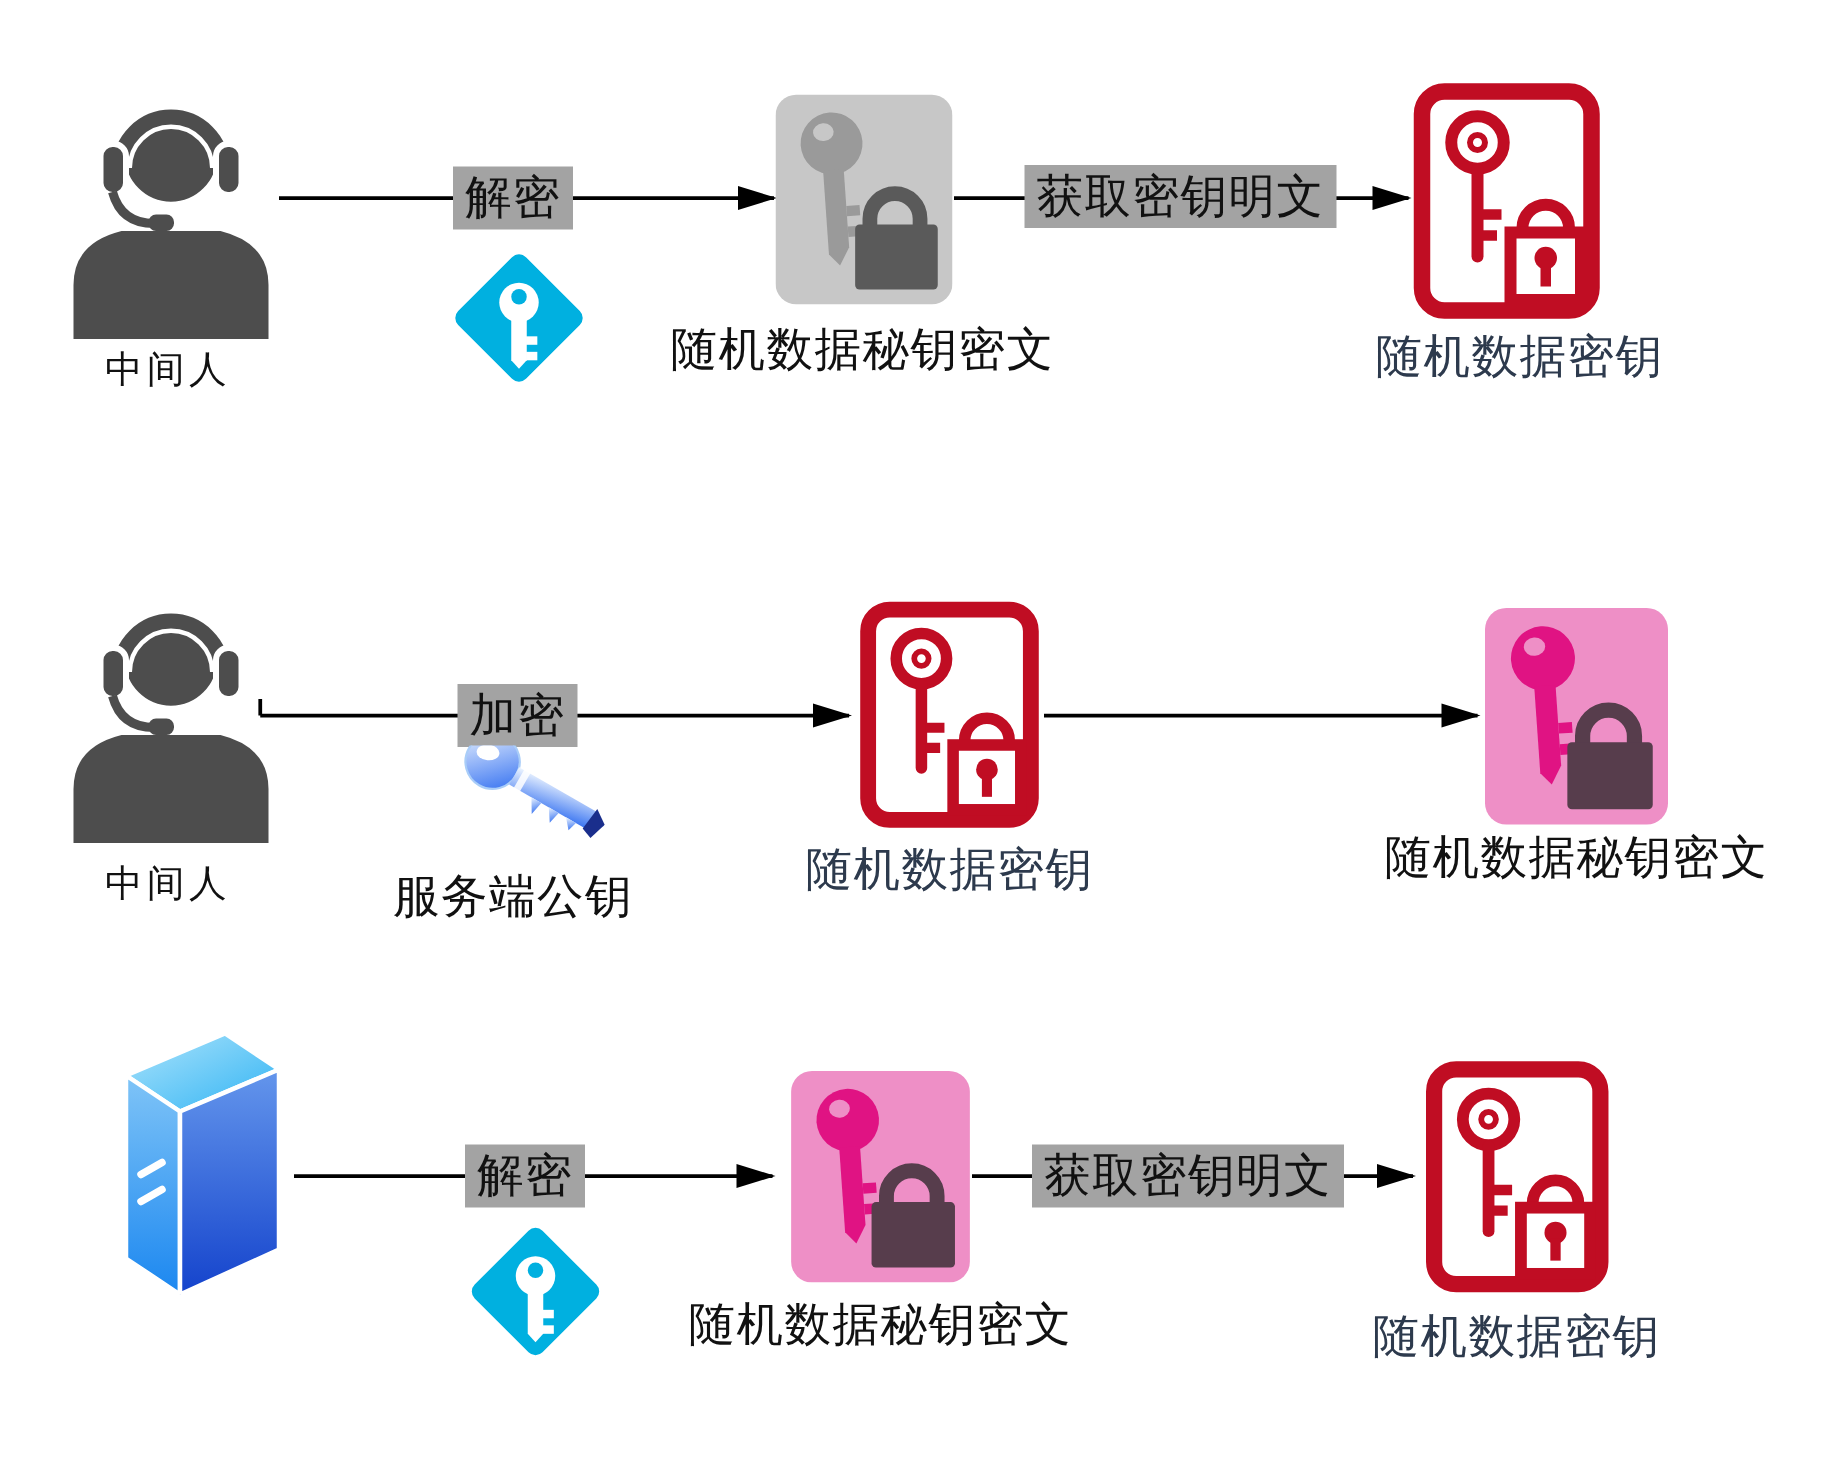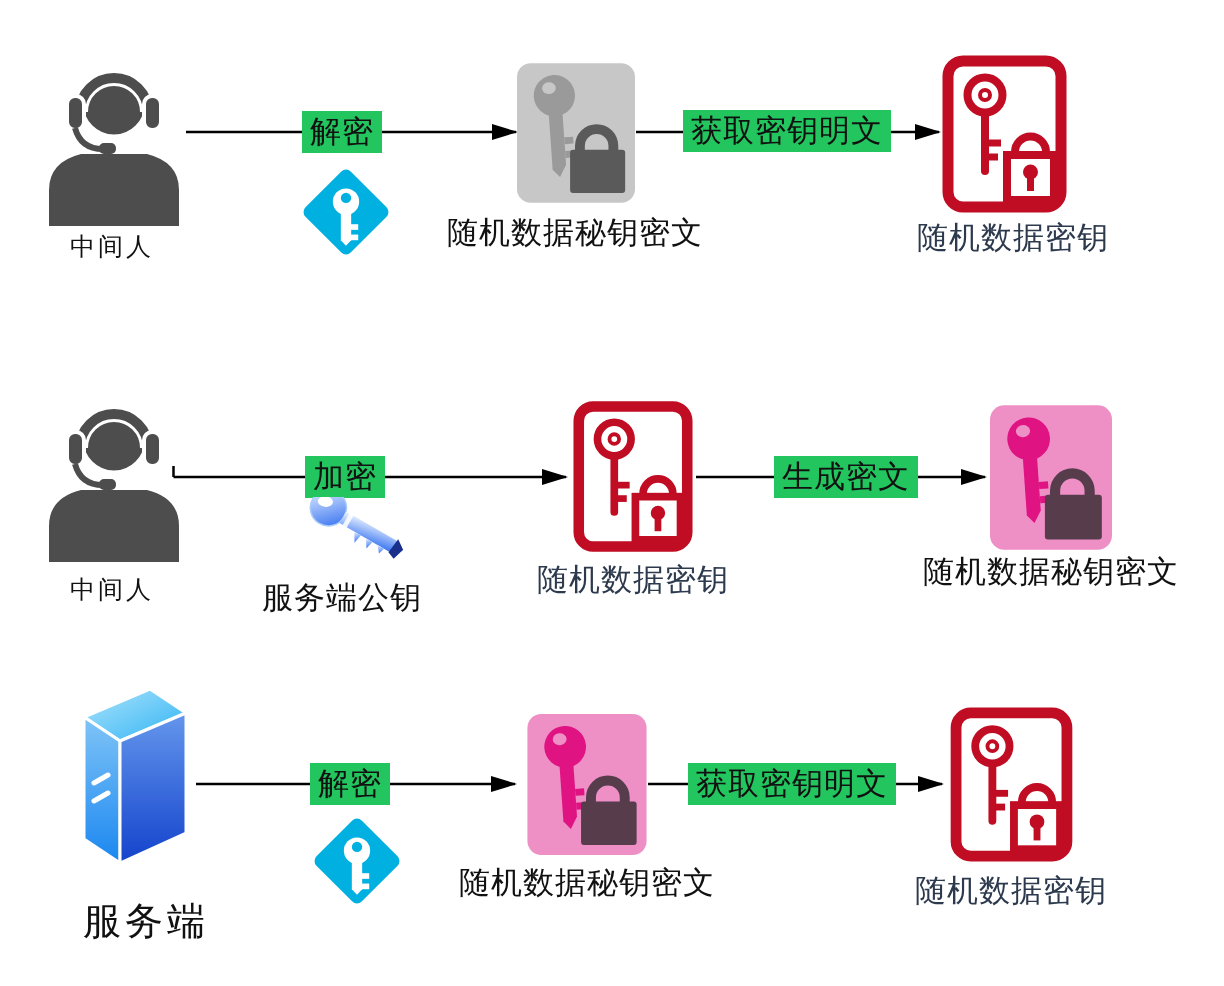--- a/index.html
+++ b/index.html
@@ -7,21 +7,21 @@
     --pink-bg:#ee8fc6; --pink-key:#e01383; --pink-lock:#573d4c;
     --gray-bg:#c7c7c7; --gray-key:#9a9a9a; --gray-lock:#5a5a5a;
     --navy-text:#2d3a4d; --text:#111111; --line:#000000;
   }
   html,body{margin:0;padding:0;background:#fff;}
   body{font-family:"DejaVu Sans",sans-serif;}
   .canvas{position:relative;width:1224px;height:986px;background:#fff;overflow:hidden;}
   .abs{position:absolute;}
   .lbl{position:absolute;transform:translate(-50%,-50%);font-size:31px;color:var(--text);
        white-space:nowrap;letter-spacing:1px;font-weight:500;}
-  .lbl.on-line{background:#22c55e;padding:0 8px;}
+  .lbl.on-line{background:#a3a3a3;padding:0 8px;}
   .lbl.navy{color:var(--navy-text);}
   .lbl.actor{font-size:25px;letter-spacing:3px;}
   .lbl.actor-lg{font-size:38px;letter-spacing:4px;}
   svg.icon{display:block;overflow:visible;}
   .node-gray{--kb:var(--gray-bg);--kk:var(--gray-key);--kl:var(--gray-lock);}
   .node-pink{--kb:var(--pink-bg);--kk:var(--pink-key);--kl:var(--pink-lock);}
 </style>
 </head>
 <body>
 
@@ -165,31 +165,29 @@
 
   <svg class="icon abs" style="left:573px;top:400px" width="120" height="153">
       <use href="#sym-keylock-outline"></use>
     </svg>
   <div class="lbl navy" style="left:633px;top:580px">随机数据密钥</div>
 
   <svg class="abs" style="left:696px;top:465px" width="293" height="24">
     <line x1="0" y1="12" x2="289" y2="12" stroke="var(--line)" stroke-width="2.5"></line>
     <polygon points="265,4 291,12 265,20" fill="var(--line)"></polygon>
   </svg>
-  <div class="lbl on-line" style="left:846px;top:477px">生成密文</div>
 
   <svg class="icon abs node-pink" style="left:990px;top:405px" width="122" height="145">
       <use href="#sym-keylock-filled"></use>
     </svg>
   <div class="lbl" style="left:1051px;top:572px">随机数据秘钥密文</div>
 
   <svg class="icon abs" style="left:80px;top:683px" width="110" height="180">
       <use href="#sym-server"></use>
     </svg>
-  <div class="lbl actor actor-lg" style="left:146px;top:921px">服务端</div>
 
   <svg class="abs" style="left:196px;top:772px" width="323" height="24">
     <line x1="0" y1="12" x2="319" y2="12" stroke="var(--line)" stroke-width="2.5"></line>
     <polygon points="295,4 321,12 295,20" fill="var(--line)"></polygon>
   </svg>
   <div class="lbl on-line" style="left:350px;top:784px">解密</div>
 
   <svg class="icon abs" style="left:310px;top:814px" width="94" height="94">
       <use href="#sym-diamond-key"></use>
     </svg>

